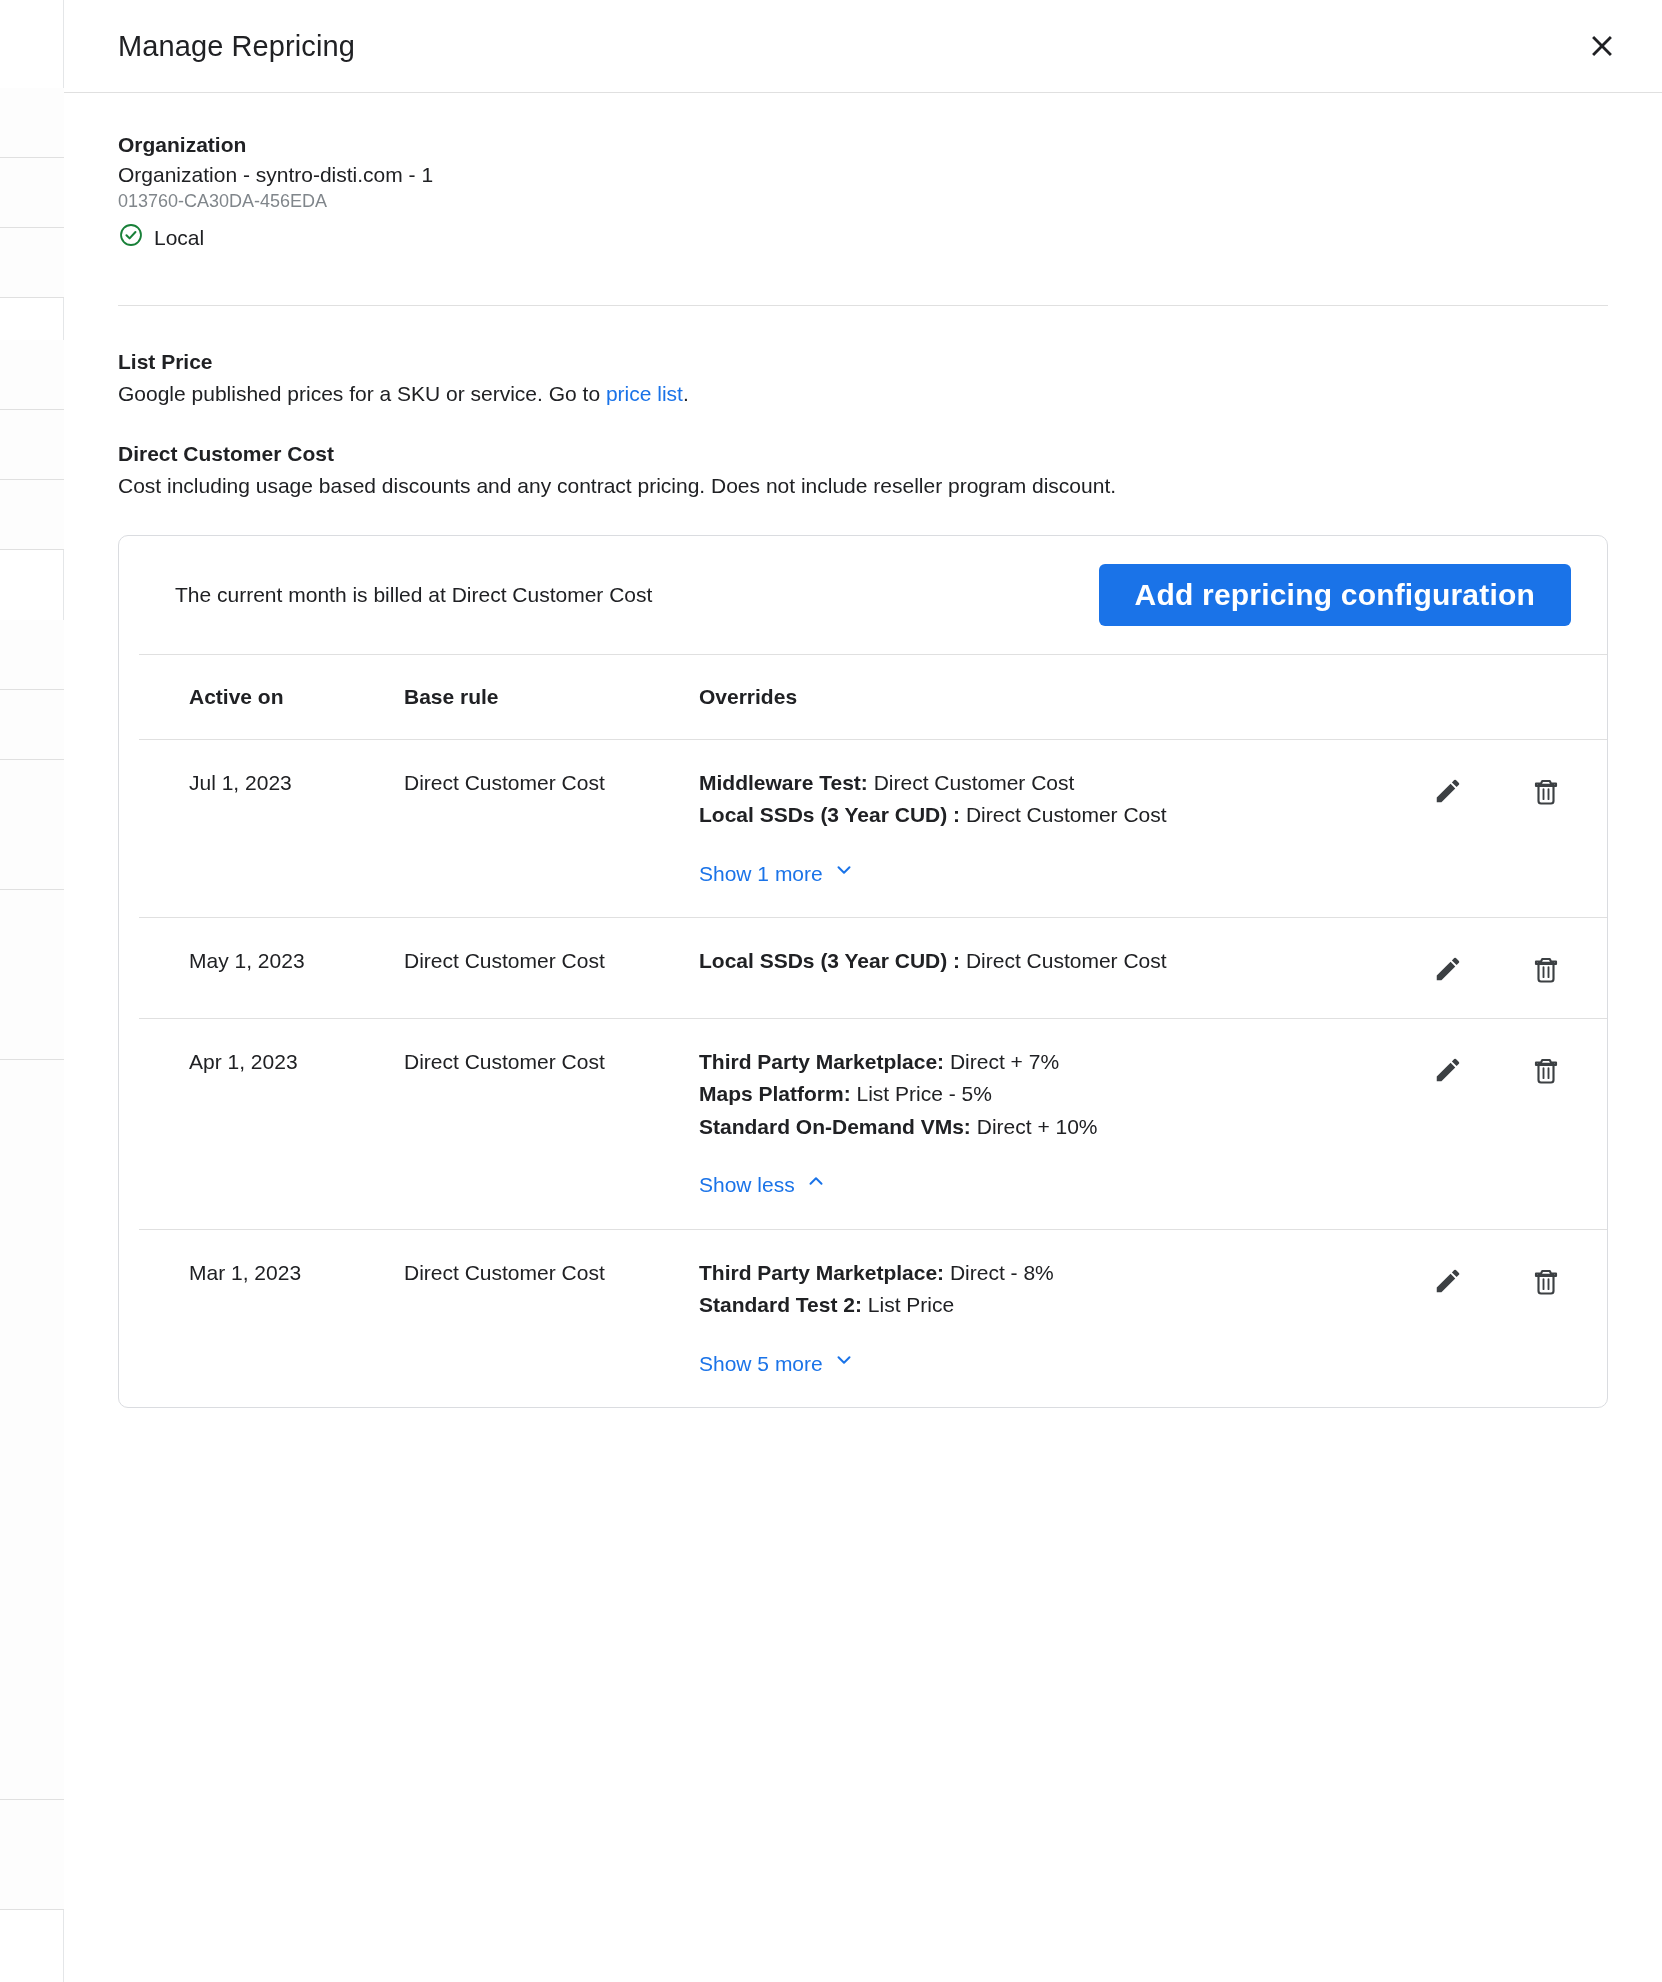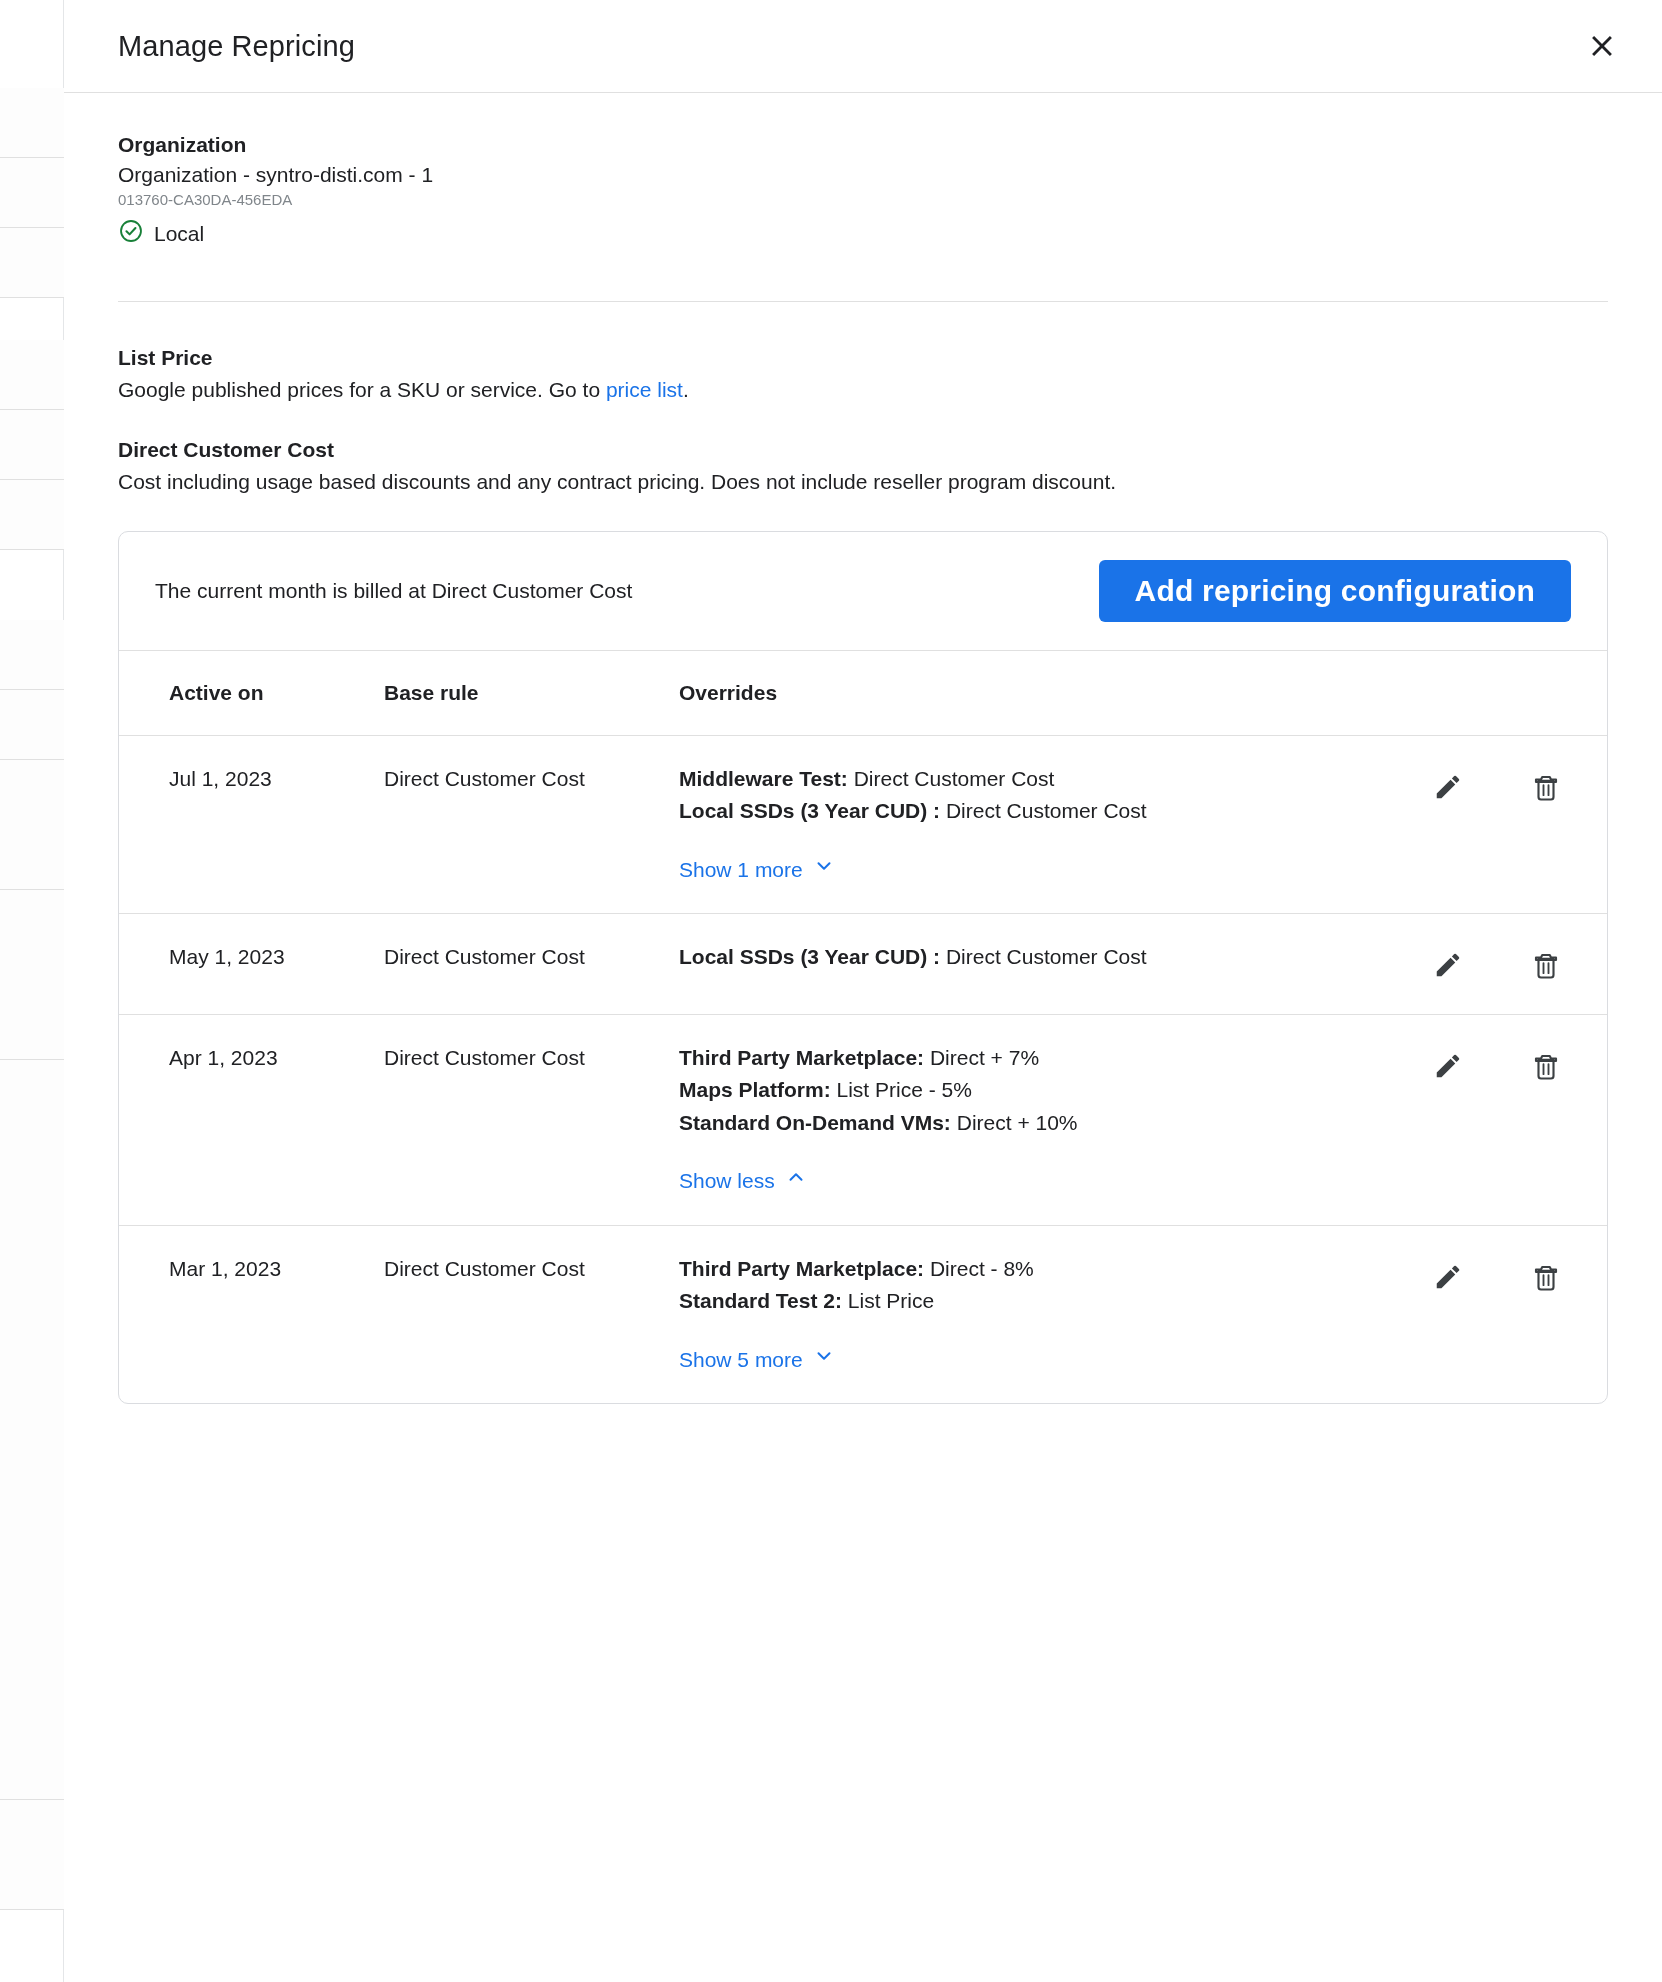--- a/index.html
+++ b/index.html
@@ -82,21 +82,21 @@
     font-weight: 700;
     color: #202124;
     margin: 0 0 6px 0;
   }
   .org-name {
     font-size: 21px;
     color: #202124;
     margin-bottom: 4px;
   }
   .org-id {
-    font-size: 15px;
+    font-size: 18px;
     color: #80868b;
     margin-bottom: 10px;
   }
   .status-row {
     display: flex;
     align-items: center;
     gap: 10px;
     font-size: 21px;
     color: #202124;
   }
@@ -122,20 +122,21 @@
     text-decoration: none;
     cursor: pointer;
   }
 
   
   .card {
     border: 1px solid #dadce0;
     border-radius: 10px;
     overflow: hidden;
     margin-top: 22px;
+    padding-left: 20px;
   }
   .card-topbar {
     display: flex;
     align-items: center;
     justify-content: space-between;
     padding: 28px 36px;
     border-bottom: 1px solid #e0e0e0;
   }
   .card-topbar-text {
     font-size: 21px;

